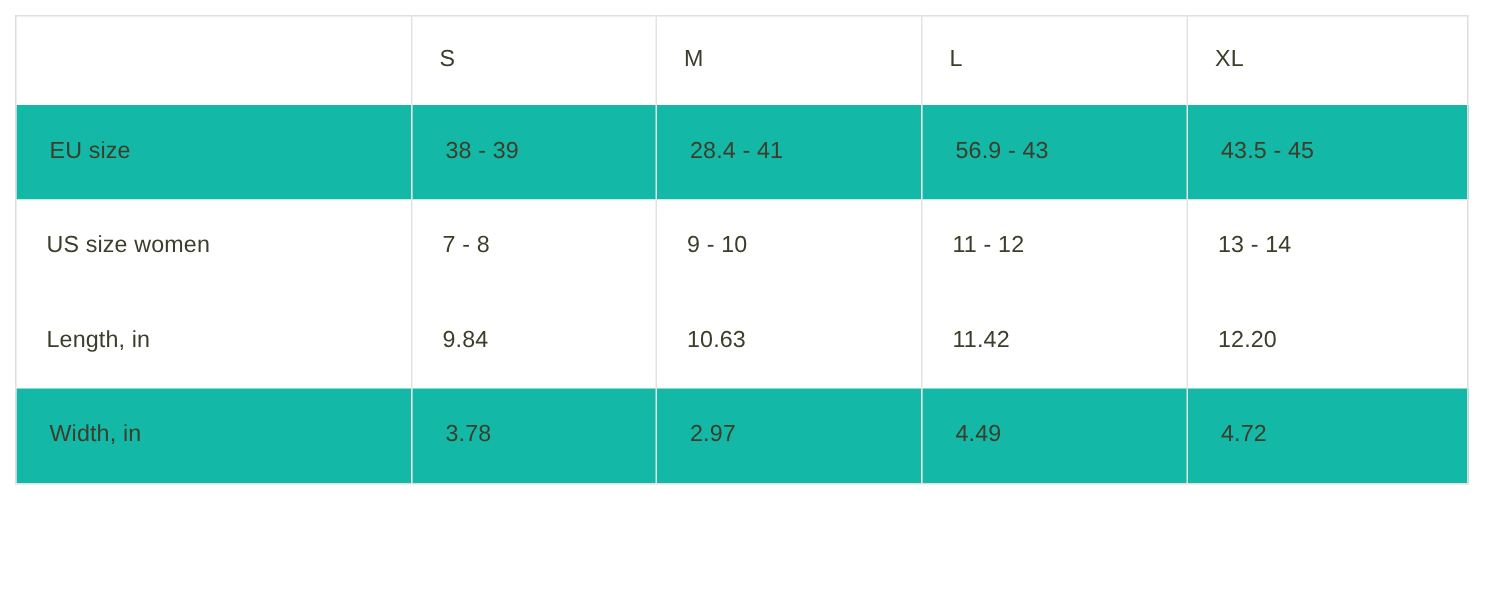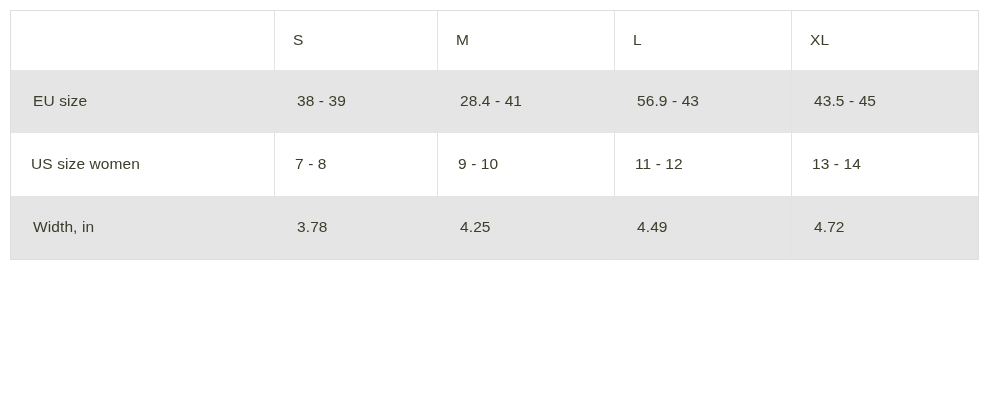--- a/index.html
+++ b/index.html
@@ -67,21 +67,21 @@
     height: 59px;
     background: #ffffff;
     font-weight: 400;
   }
 
   table.size-table tbody tr {
     height: 63px;
   }
 
   table.size-table tbody tr.shaded td {
-    background: #e5e5e5;
+    background: #14b8a6;
     padding-left: 22px;
   }
 
   table.size-table tbody tr.plain td {
     background: #ffffff;
     padding-left: 20px;
   }
 
   .corner-cell { background: #ffffff; }
 </style>
@@ -115,23 +115,30 @@
           <td>56.9 - 43</td>
           <td>43.5 - 45</td>
         </tr>
         <tr class="plain">
           <td>US size women</td>
           <td>7 - 8</td>
           <td>9 - 10</td>
           <td>11 - 12</td>
           <td>13 - 14</td>
         </tr>
+        <tr class="plain">
+          <td>Length, in</td>
+          <td>9.84</td>
+          <td>10.63</td>
+          <td>11.42</td>
+          <td>12.20</td>
+        </tr>
         <tr class="shaded">
           <td>Width, in</td>
           <td>3.78</td>
-          <td>4.25</td>
+          <td>2.97</td>
           <td>4.49</td>
           <td>4.72</td>
         </tr>
       </tbody>
     </table>
   </div>
 </div>
 
 </body></html>

